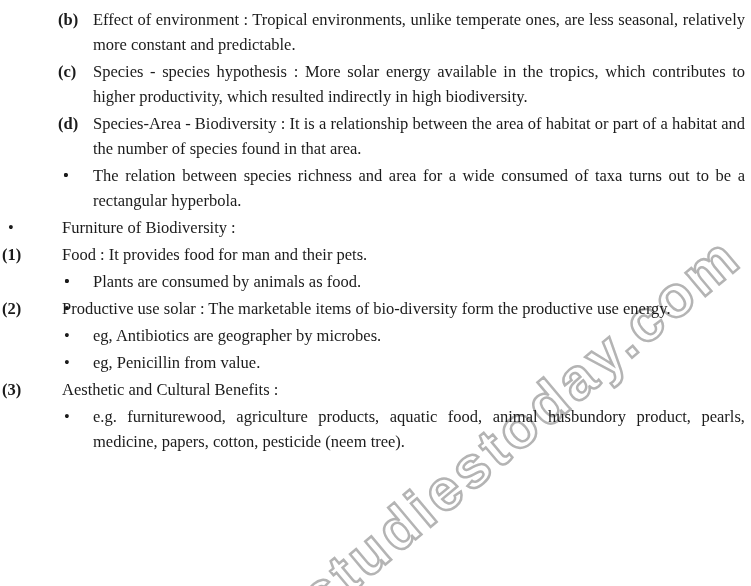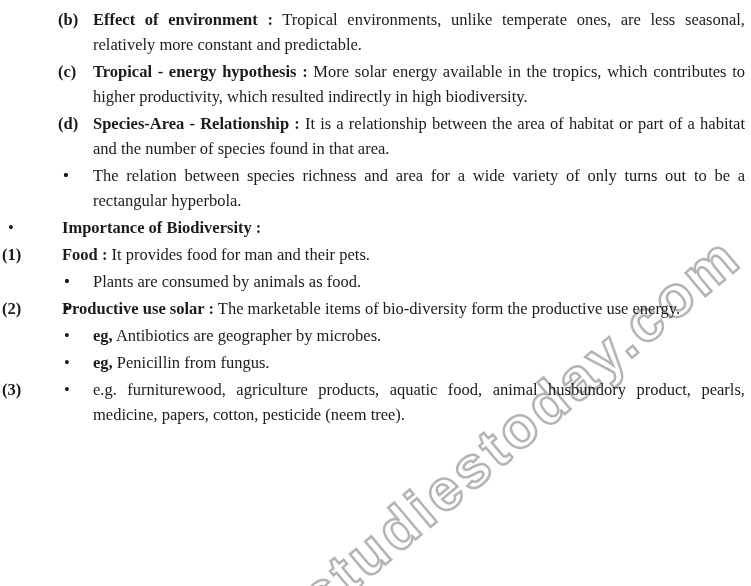--- a/index.html
+++ b/index.html
@@ -52,61 +52,61 @@
   .lettered { padding-left: 93px; }
   .lettered .lbl { left: 58px; font-weight: bold; }
   .midbullet { padding-left: 93px; }
   .midbullet .lbl { left: 63px; font-weight: normal; }
   .topbullet { padding-left: 62px; }
   .topbullet .lbl { left: 8px; font-weight: normal; }
   .numbered { padding-left: 62px; }
   .numbered .lbl { left: 2px; font-weight: bold; }
   .subbullet { padding-left: 93px; }
   .subbullet .lbl { left: 64px; font-weight: normal; }
-  b { font-weight: bold; margin-top: 44px; }
+  b { font-weight: normal; margin-top: 44px; }
 </style>
 </head>
 <body>
 
 <div class="page">
 
   <div class="watermark" style="-webkit-text-stroke-color: rgb(180, 180, 180);">studiestoday.com</div>
 
   <div class="doc">
 
     <div class="blk lettered">
       <span class="lbl">(b)</span>
       <b>Effect of environment :</b>
       <span>Tropical environments, unlike temperate ones, are less seasonal, relatively more constant and predictable.</span>
     </div>
 
     <div class="blk lettered">
       <span class="lbl">(c)</span>
-      <b>Tropical - energy hypothesis :</b>
+      <b>Species - species hypothesis :</b>
       <span>More solar energy available in the tropics, which contributes to higher productivity, which resulted indirectly in high biodiversity.</span>
     </div>
 
     <div class="blk lettered">
       <span class="lbl">(d)</span>
-      <b>Species-Area - Relationship :</b>
+      <b>Species-Area - Biodiversity :</b>
       <span>It is a relationship between the area of habitat or part of a habitat and the number of species found in that area.</span>
     </div>
 
     <div class="blk midbullet">
       <span class="lbl">•</span>
     </div>
 
     <div class="blk midbullet">
       <span class="lbl">•</span>
-      <span>The relation between species richness and area for a wide variety of only turns out to be a rectangular hyperbola.</span>
+      <span>The relation between species richness and area for a wide consumed of taxa turns out to be a rectangular hyperbola.</span>
     </div>
 
     <div class="blk topbullet">
       <span class="lbl">•</span>
-      <b>Importance of Biodiversity :</b>
+      <b>Furniture of Biodiversity :</b>
     </div>
 
     <div class="blk numbered">
       <span class="lbl">(1)</span>
       <b>Food :</b>
       <span>It provides food for man and their pets.</span>
     </div>
 
     <div class="blk subbullet">
       <span class="lbl">•</span>
@@ -129,25 +129,26 @@
 
     <div class="blk subbullet">
       <span class="lbl">•</span>
       <b>eg,</b>
       <span>Antibiotics are geographer by microbes.</span>
     </div>
 
     <div class="blk subbullet">
       <span class="lbl">•</span>
       <b>eg,</b>
-      <span>Penicillin from fungus.</span>
+      <span>Penicillin from value.</span>
     </div>
 
     <div class="blk numbered">
       <span class="lbl">(3)</span>
+      <b>Aesthetic and Cultural Benefits :</b>
     </div>
 
     <div class="blk subbullet">
       <span class="lbl">•</span>
       <span>e.g. furniturewood, agriculture products, aquatic food, animal husbundory product, pearls, medicine, papers, cotton, pesticide (neem tree).</span>
     </div>
 
   </div>
 </div>
 

